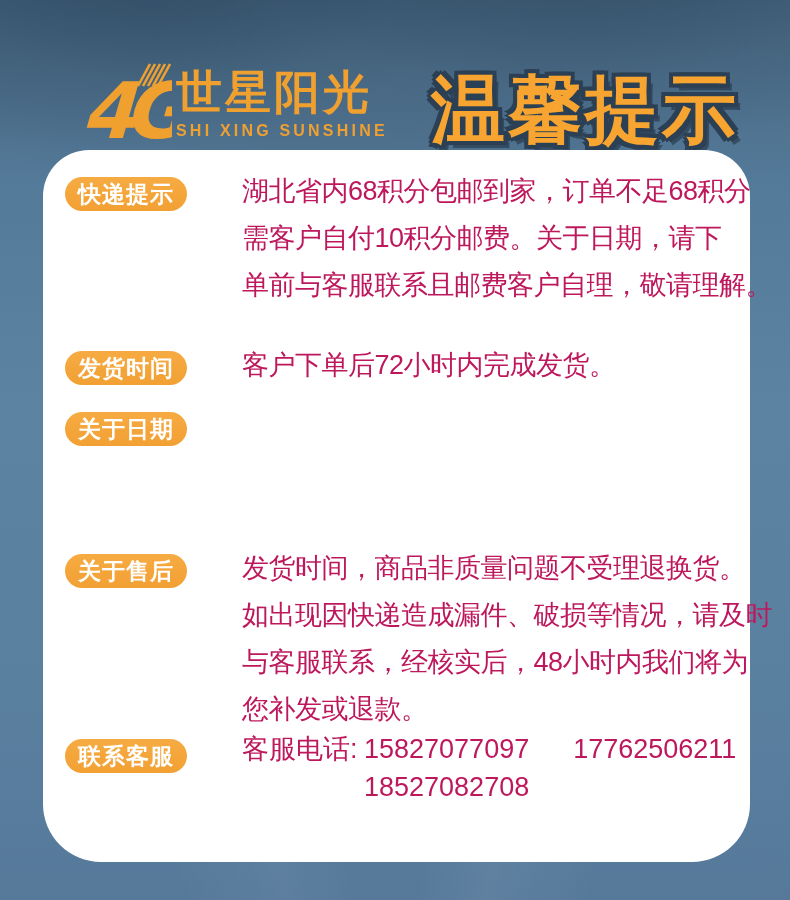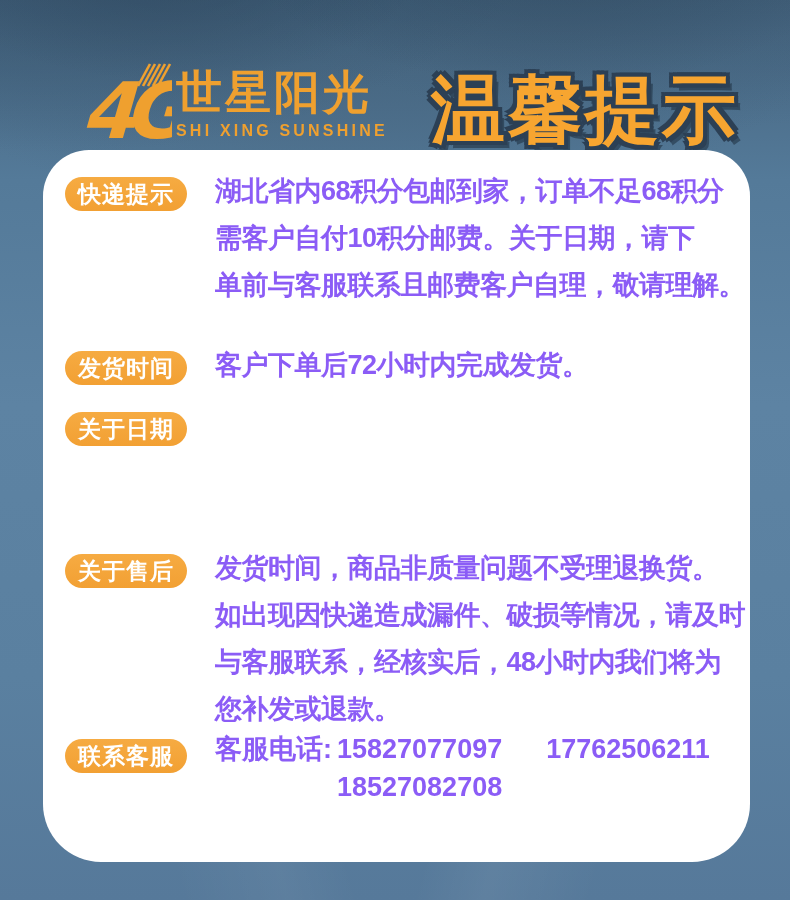--- a/index.html
+++ b/index.html
@@ -39,30 +39,30 @@
       -4px -4px 0 #2c4055, 4px -4px 0 #2c4055, -4px 4px 0 #2c4055, 4px 4px 0 #2c4055,
       -4px 0 0 #2c4055, 4px 0 0 #2c4055, 0 -4px 0 #2c4055, 0 4px 0 #2c4055,
       6px 7px 0 rgba(30,46,62,.55);
   }
 
   
   .card{
     position:absolute;left:43px;top:150px;width:707px;height:712px;
     background:#ffffff;border-radius:46px 46px 58px 58px;
   }
-  .sec{position:absolute;left:0;width:100%;}
+  .sec{position:absolute;left:0;width:100%;padding-left:27px;}
   .sec-1{top:18px;}  .sec-2{top:192px;} .sec-3{top:253px;} .sec-4{top:395px;} .sec-5{top:580px;}
   .badge{
     position:absolute;left:22px;top:9px;width:122px;height:34px;border-radius:17px;
     background:linear-gradient(180deg,#f6ab42 0%,#f2a033 100%);
     color:#ffffff;font-size:23px;font-weight:bold;letter-spacing:1px;
     display:flex;align-items:center;justify-content:center;white-space:nowrap;
   }
   .sec-text{
-    margin:0 26px 0 172px;color:#8b5cf6;font-weight:bold;
+    margin:0 26px 0 172px;color:#be185d;font-weight:normal;
     font-size:27px;line-height:47px;letter-spacing:-0.5px;white-space:nowrap;
   }
   .sec-5 .sec-text{line-height:38px;letter-spacing:0;}
   .contact-label{display:inline-block;min-width:122px;}
   .contact-spacer{display:inline-block;min-width:122px;}
   .phone-gap{display:inline-block;width:44px;}
 </style>
 </head>
 <body>
 

